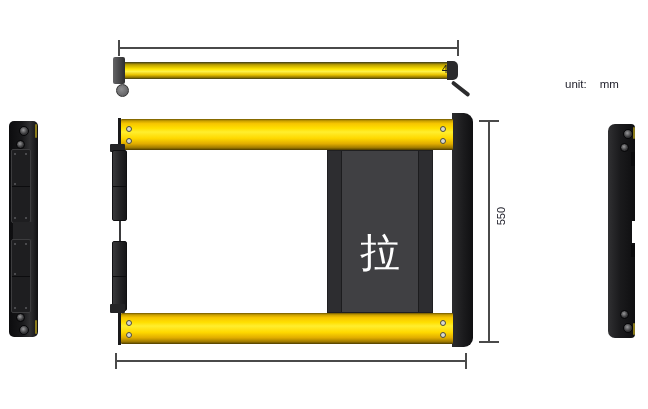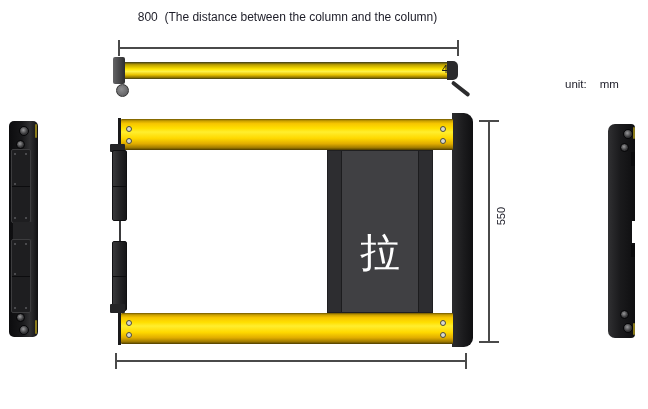--- a/index.html
+++ b/index.html
@@ -71,21 +71,20 @@
   .unit{position:absolute;left:565px;top:78px;display:flex;gap:13px;font-size:11.5px;color:var(--text-dark);}
   .t-800{position:absolute;left:100px;width:375px;top:10px;text-align:center;font-size:12px;}
   .t-850{position:absolute;left:100px;width:386px;top:378px;text-align:center;font-size:12px;}
   .t-550{position:absolute;left:495px;top:207px;font-size:11px;writing-mode:vertical-rl;transform:rotate(180deg);}
 </style>
 </head>
 <body>
 
 <div id="canvas">
 
-  <div class="t-800 lbl">800  (The distance between the column and the column)</div>
   <div class="dim-h" style="left:118px;top:47px;width:341px;"></div>
 
   <div class="bar40">
     <div class="rail-label lbl">40</div>
   </div>
   <div class="tv-hinge"></div>
   <div class="tv-pin"></div>
   <div class="tv-cap"></div>
   <div class="tv-handle"></div>
 

